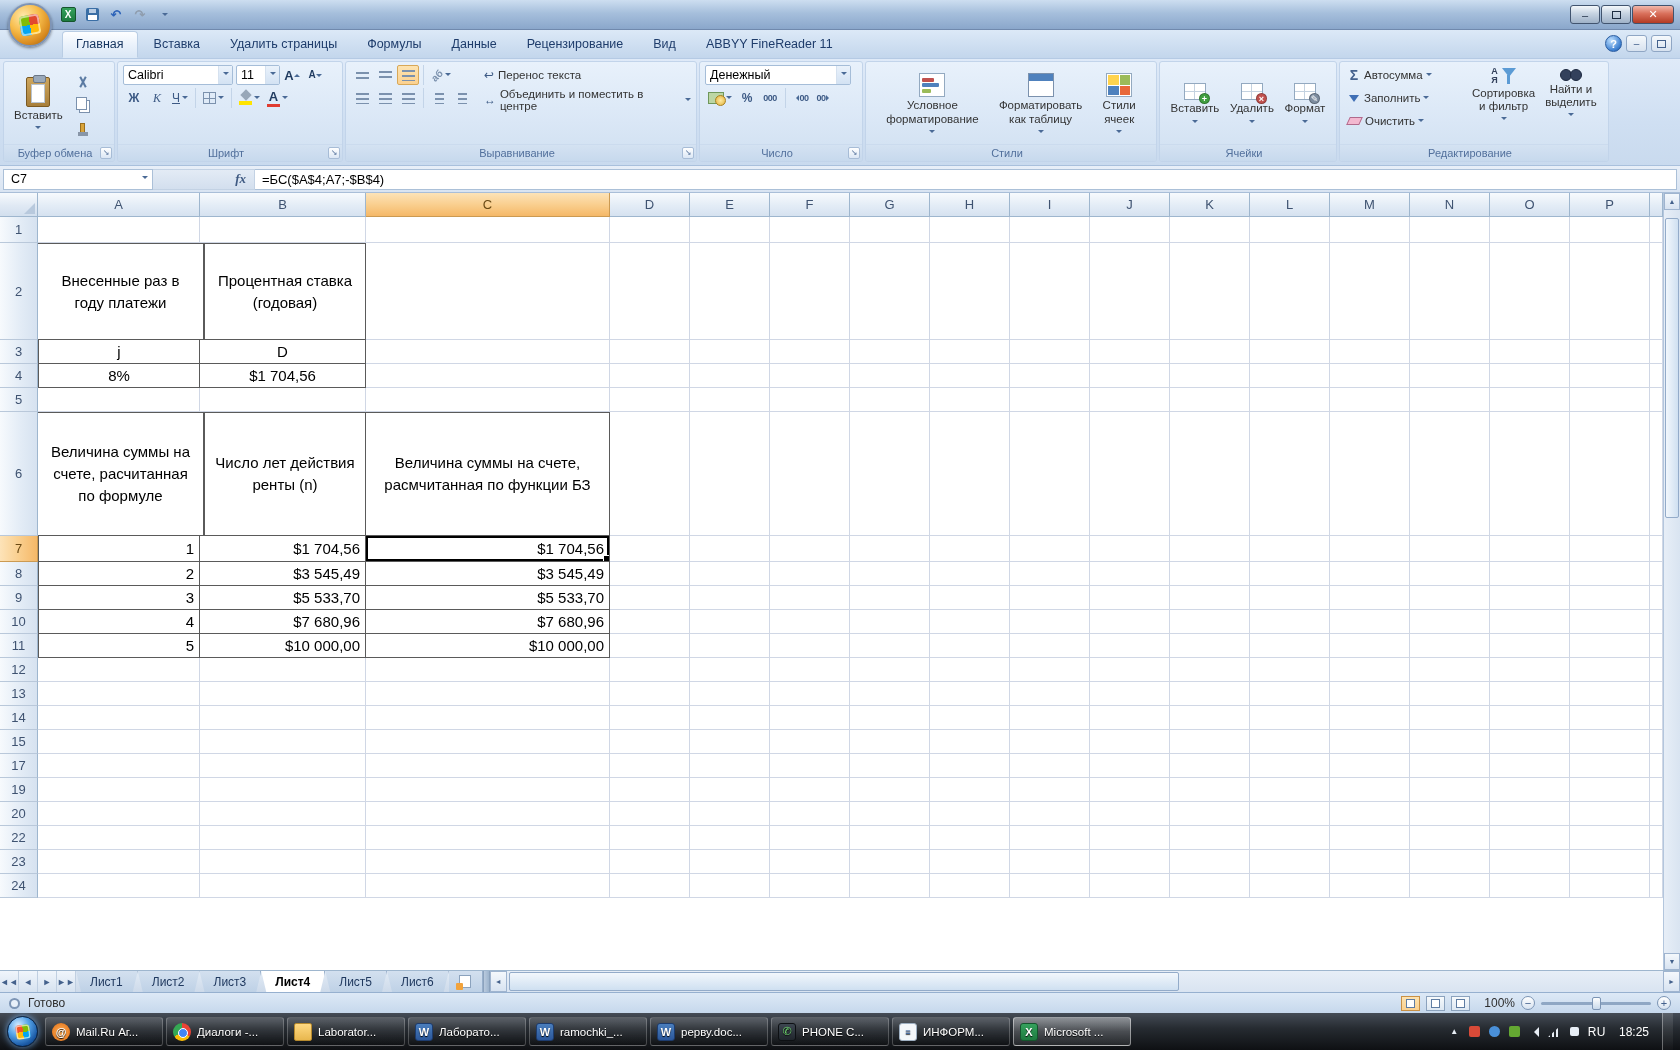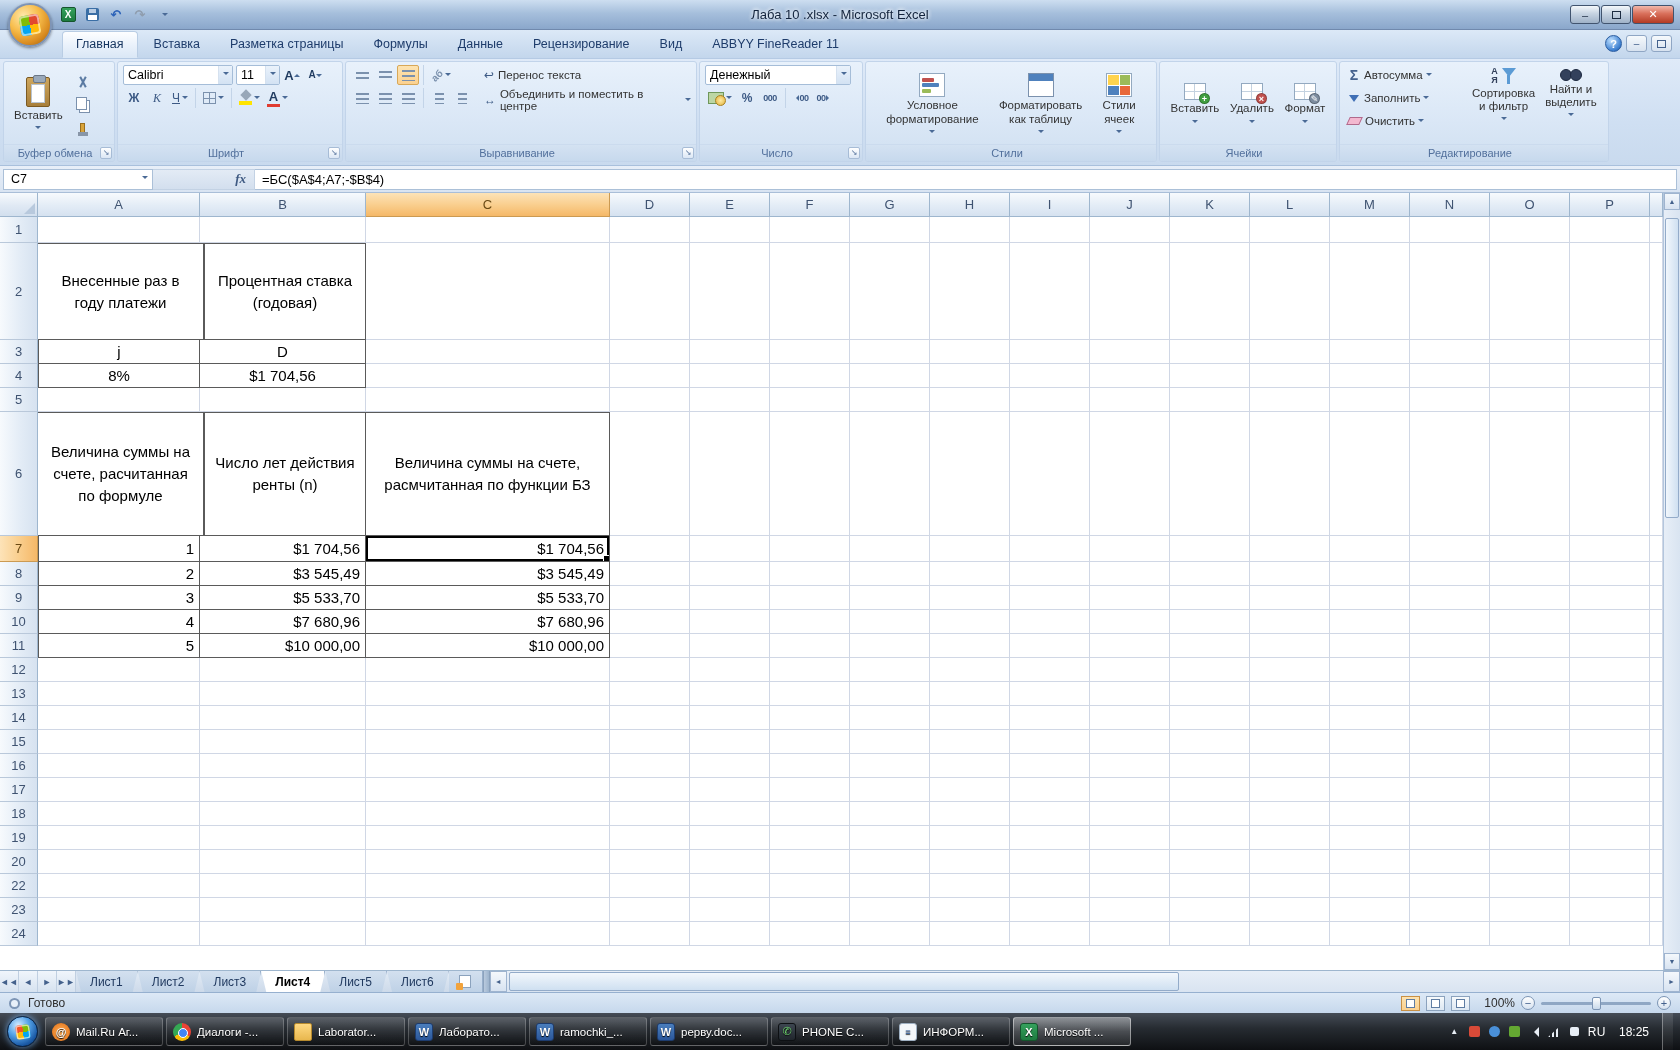--- a/index.html
+++ b/index.html
@@ -190,38 +190,37 @@
         </span>
       <span class="qbtn">
           <span class="ic-save"></span>
         </span>
       <span class="qbtn undo">↶</span>
       <span class="qbtn redo">↷</span>
       <span class="qbtn">
           <span class="dda sm"></span>
         </span>
     </div>
-    <div class="title-text">Лаба 10 .xlsx - Microsoft Excel</div>
     <div class="winbtns">
       <span class="wbtn">–</span>
       <span class="wbtn">
           <span class="maxglyph"></span>
         </span>
       <span class="wbtn close">✕</span>
     </div>
   </div>
 
   <div class="orb">
       <span class="orb-logo"></span>
     </div>
 
   <div class="tabrow">
     <span class="rtab active">Главная</span>
     <span class="rtab">Вставка</span>
-    <span class="rtab">Разметка страницы</span>
+    <span class="rtab">Удалить страницы</span>
     <span class="rtab">Формулы</span>
     <span class="rtab">Данные</span>
     <span class="rtab">Рецензирование</span>
     <span class="rtab">Вид</span>
     <span class="rtab">ABBYY FineReader 11</span>
     <div class="tabrow-right">
       <span class="helpbtn">?</span>
       <span class="mwbtn">–</span>
       <span class="mwbtn">
           <span class="maxglyph" style="border-color:#44618c"></span>
@@ -844,61 +843,21 @@
             <div class="gcell" style="width: 80px;"></div>
             <div class="gcell" style="width: 80px;"></div>
             <div class="gcell" style="width: 80px;"></div>
             <div class="gcell" style="width: 80px;"></div>
             <div class="gcell" style="width: 80px;"></div>
             <div class="gcell" style="width: 80px;"></div>
             <div class="gcell" style="width: 80px;"></div>
             <div class="gcell" style="width: 13px;"></div>
           </div>
           <div class="grow" style="height: 24px;">
-            <div class="rowh">16</div>
-            <div class="gcell" style="width: 162px;"></div>
-            <div class="gcell" style="width: 166px;"></div>
-            <div class="gcell" style="width: 244px;"></div>
-            <div class="gcell" style="width: 80px;"></div>
-            <div class="gcell" style="width: 80px;"></div>
-            <div class="gcell" style="width: 80px;"></div>
-            <div class="gcell" style="width: 80px;"></div>
-            <div class="gcell" style="width: 80px;"></div>
-            <div class="gcell" style="width: 80px;"></div>
-            <div class="gcell" style="width: 80px;"></div>
-            <div class="gcell" style="width: 80px;"></div>
-            <div class="gcell" style="width: 80px;"></div>
-            <div class="gcell" style="width: 80px;"></div>
-            <div class="gcell" style="width: 80px;"></div>
-            <div class="gcell" style="width: 80px;"></div>
-            <div class="gcell" style="width: 80px;"></div>
-            <div class="gcell" style="width: 13px;"></div>
-          </div>
-          <div class="grow" style="height: 24px;">
             <div class="rowh">17</div>
-            <div class="gcell" style="width: 162px;"></div>
-            <div class="gcell" style="width: 166px;"></div>
-            <div class="gcell" style="width: 244px;"></div>
-            <div class="gcell" style="width: 80px;"></div>
-            <div class="gcell" style="width: 80px;"></div>
-            <div class="gcell" style="width: 80px;"></div>
-            <div class="gcell" style="width: 80px;"></div>
-            <div class="gcell" style="width: 80px;"></div>
-            <div class="gcell" style="width: 80px;"></div>
-            <div class="gcell" style="width: 80px;"></div>
-            <div class="gcell" style="width: 80px;"></div>
-            <div class="gcell" style="width: 80px;"></div>
-            <div class="gcell" style="width: 80px;"></div>
-            <div class="gcell" style="width: 80px;"></div>
-            <div class="gcell" style="width: 80px;"></div>
-            <div class="gcell" style="width: 80px;"></div>
-            <div class="gcell" style="width: 13px;"></div>
-          </div>
-          <div class="grow" style="height: 24px;">
-            <div class="rowh">18</div>
             <div class="gcell" style="width: 162px;"></div>
             <div class="gcell" style="width: 166px;"></div>
             <div class="gcell" style="width: 244px;"></div>
             <div class="gcell" style="width: 80px;"></div>
             <div class="gcell" style="width: 80px;"></div>
             <div class="gcell" style="width: 80px;"></div>
             <div class="gcell" style="width: 80px;"></div>
             <div class="gcell" style="width: 80px;"></div>
             <div class="gcell" style="width: 80px;"></div>
             <div class="gcell" style="width: 80px;"></div>

